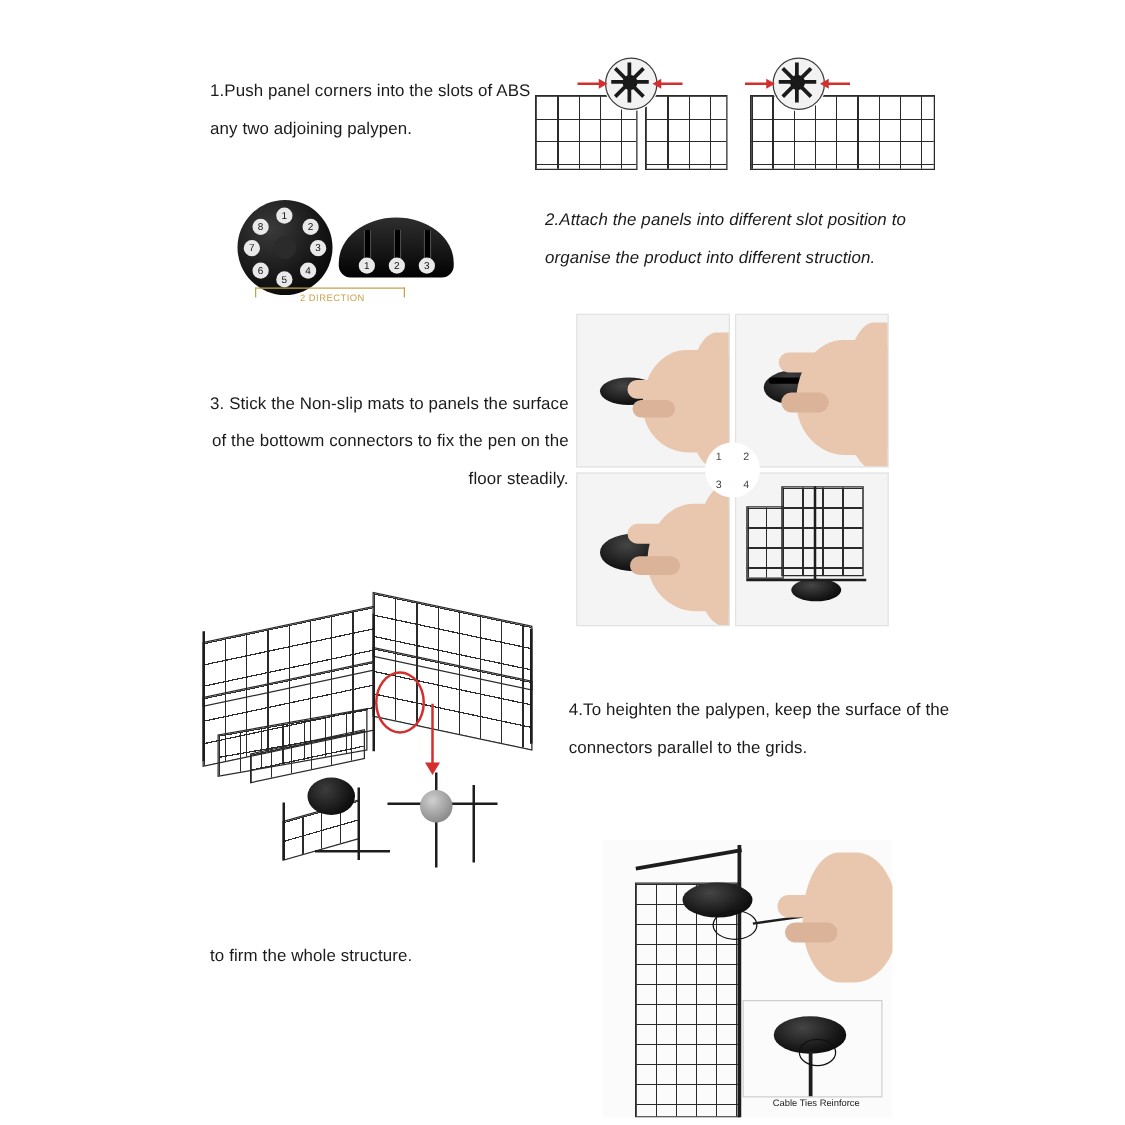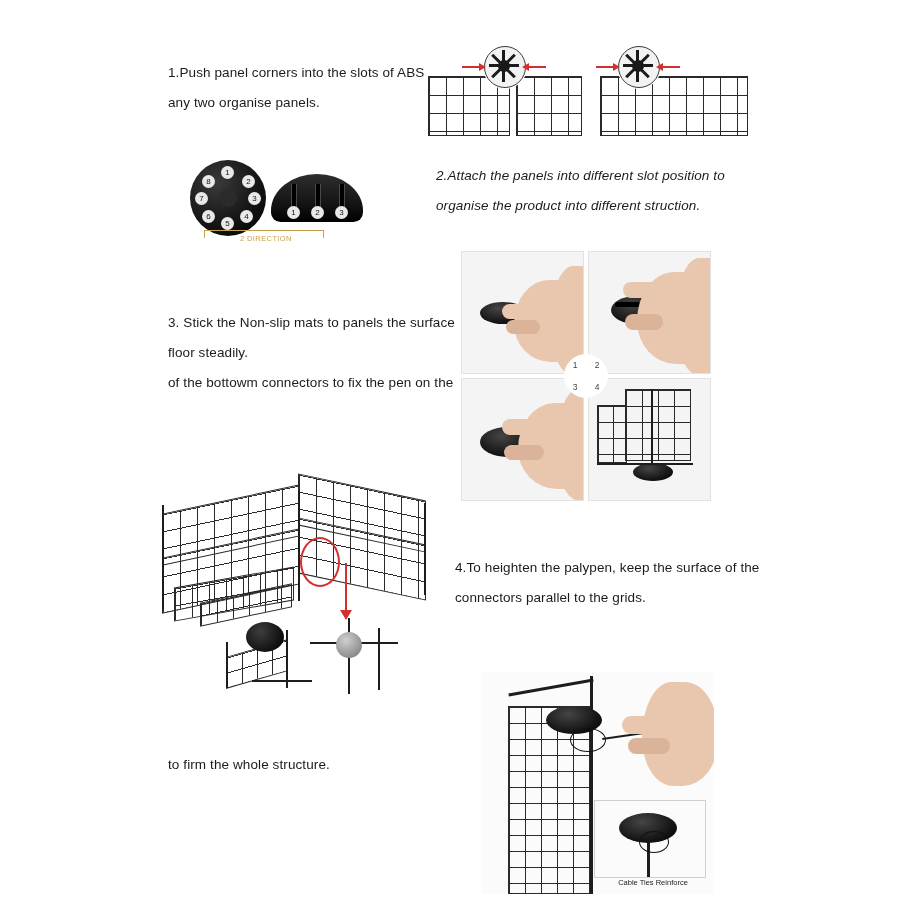--- a/index.html
+++ b/index.html
@@ -234,21 +234,21 @@
     background: transparent;
   }
 </style>
 </head>
 <body>
 
 <div id="page">
 
   <div class="instr" style="left:168px; top:58px;">
     <div>1.Push panel corners into the slots of ABS</div>
-    <div>any two organise panels.</div>
+    <div>any two adjoining palypen.</div>
   </div>
 
   <div>
     <div class="gridpanel thin" style="left:428px; top:76px; width:82px; height:60px; --cx:17px; --cy:18px;"></div>
     <div class="gridpanel thin" style="left:516px; top:76px; width:66px; height:60px; --cx:17px; --cy:18px;"></div>
     <div class="conn-circle" style="left:484px; top:46px; width:40px; height:40px;"></div>
     <div class="conn-hub" style="left:498px; top:60px; width:12px; height:12px;"></div>
     <div style="position:absolute; left:489px; top:50px; width:30px; height:32px;">
       <div style="position:absolute; left:13px; top:0; width:3px; height:32px; background:#1a1a1a;"></div>
       <div style="position:absolute; left:0; top:14px; width:30px; height:3px; background:#1a1a1a;"></div>
@@ -297,24 +297,24 @@
 
     <div class="measure-line" style="left:204px; top:230px; width:118px;"></div>
     <div class="measure-label" style="left:240px; top:234px;">2 DIRECTION</div>
   </div>
 
   <div class="instr" style="left:436px; top:161px;font-style:italic;">
     <div>2.Attach the panels into different slot position to</div>
     <div>organise the product into different struction.</div>
   </div>
 
-  <div class="instr" style="left:168px; top:308px;">
+  <div class="instr" style="left:168px; top:308px;text-align:right;">
     <div>3. Stick the Non-slip mats to panels the surface</div>
+    <div>of the bottowm connectors to fix the pen on the</div>
     <div>floor steadily.</div>
-    <div>of the bottowm connectors to fix the pen on the</div>
   </div>
 
   <div class="collage">
 
     <div class="cell">
       <div class="puck" style="left:18px; top:50px; width:46px; height:22px;"></div>
       <div class="hand" style="left:52px; top:28px; width:90px; height:82px;"></div>
       <div class="finger" style="left:40px; top:52px; width:38px; height:15px;"></div>
       <div class="finger" style="left:44px; top:68px; width:34px; height:14px; background:#dbb398;"></div>
       <div class="hand" style="left:88px; top:14px; width:60px; height:110px;"></div>

